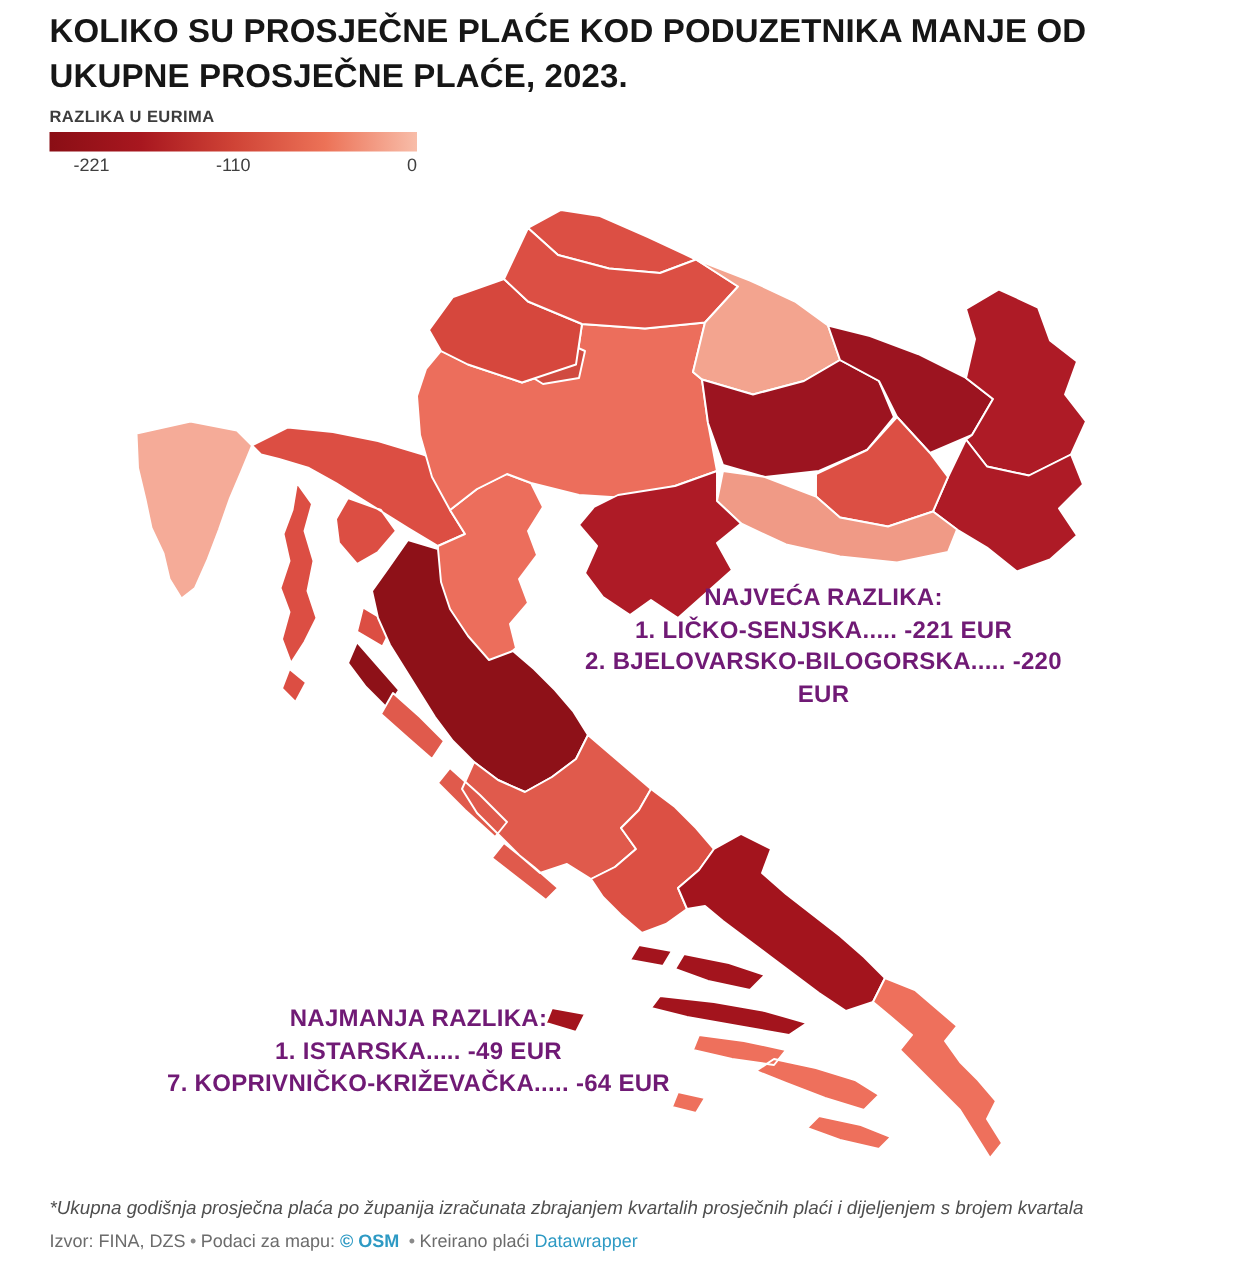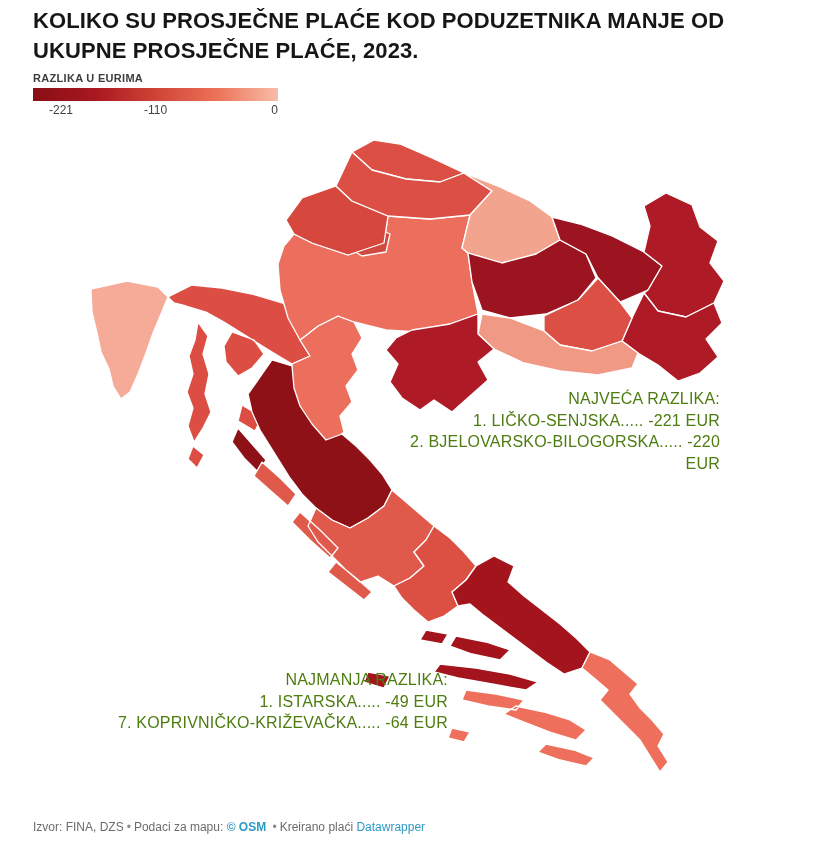--- a/index.html
+++ b/index.html
@@ -16,21 +16,21 @@
   .legend-bar{margin-top:4px;width:245px;height:13px;}
   .legend-ticks{position:relative;width:245px;height:14px;margin-top:2px;
                 font-size:12px;color:#3f3f3f;}
   .tick-min{position:absolute;left:0;top:0;margin-left:16px;}
   .tick-mid{position:absolute;left:50%;top:0;transform:translateX(-50%);}
   .tick-max{position:absolute;right:0;top:0;}
 
   svg.map{position:absolute;left:0;top:0;width:836px;height:847px;}
   svg.map path{stroke:#ffffff;stroke-width:1.3;stroke-linejoin:round;cursor:pointer;}
 
-  .note{position:absolute;text-align:right;font-weight:normal;color:#4d7c0f;
+  .note{position:absolute;text-align:center;font-weight:bold;color:#701a75;
         font-size:16px;line-height:21.5px;letter-spacing:.2px;}
   .note-largest{left:378px;top:388px;width:342px;}
   .note-smallest{left:110px;top:653px;width:338px;margin-top:16px;}
 
   .footnote{position:absolute;left:33px;top:798px;font-size:12.5px;font-style:italic;
             color:#4e4e4e;}
   .source{position:absolute;left:33px;top:820px;font-size:12px;color:#6c6c6c;}
   .source a{text-decoration:none;cursor:pointer;}
   .sep{color:#8a8a8a;padding:0 3px;}
 </style>
@@ -98,20 +98,21 @@
     <div>1. LIČKO-SENJSKA..... -221 EUR</div>
     <div>2. BJELOVARSKO-BILOGORSKA..... -220 EUR</div>
   </div>
 
   <div class="note note-smallest">
     <div>NAJMANJA RAZLIKA:</div>
     <div>1. ISTARSKA..... -49 EUR</div>
     <div>7. KOPRIVNIČKO-KRIŽEVAČKA..... -64 EUR</div>
   </div>
 
+  <div class="footnote">*Ukupna godišnja prosječna plaća po županija izračunata zbrajanjem kvartalih prosječnih plaći i dijeljenjem s brojem kvartala</div>
   <div class="source">
     <span>Izvor: FINA, DZS</span><span class="sep">•</span><span>Podaci za mapu:</span>
     <a style="color: rgb(46, 154, 196); font-weight: bold;">© OSM</a>
     <span class="sep">•</span><span>Kreirano plaći</span>
     <a style="color: rgb(46, 154, 196);">Datawrapper</a>
   </div>
 
 </div>
 
 </body></html>

